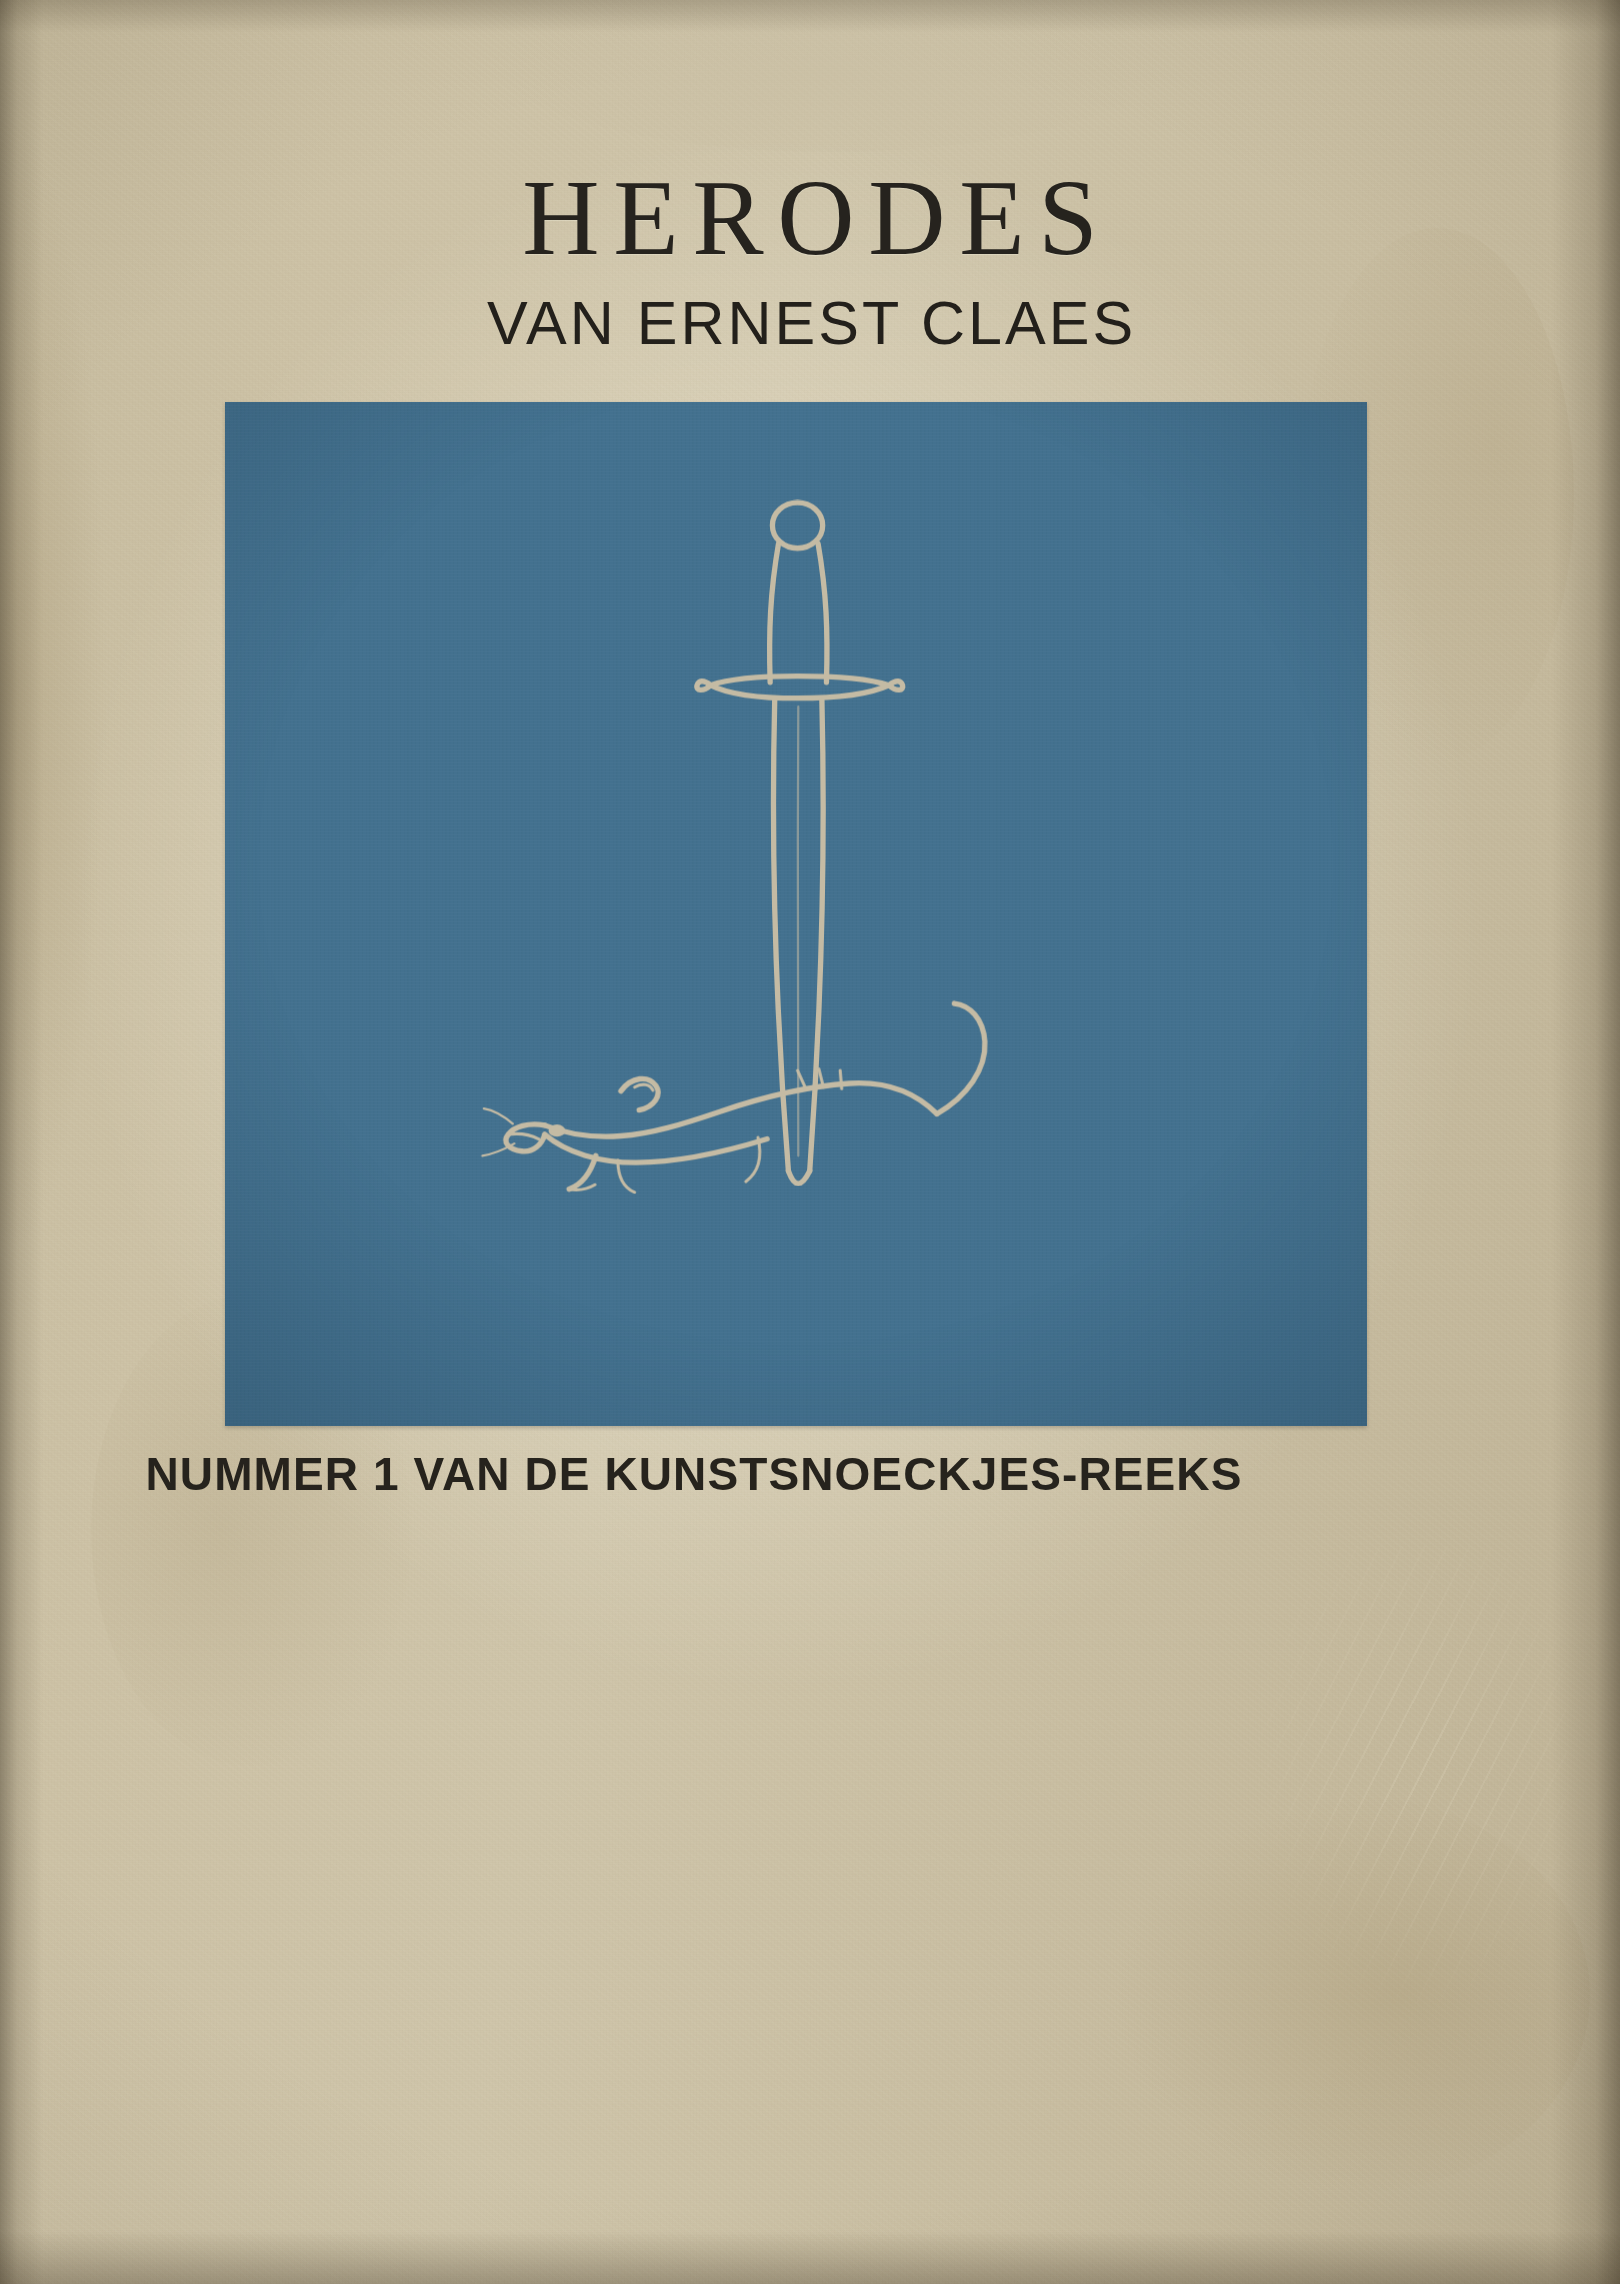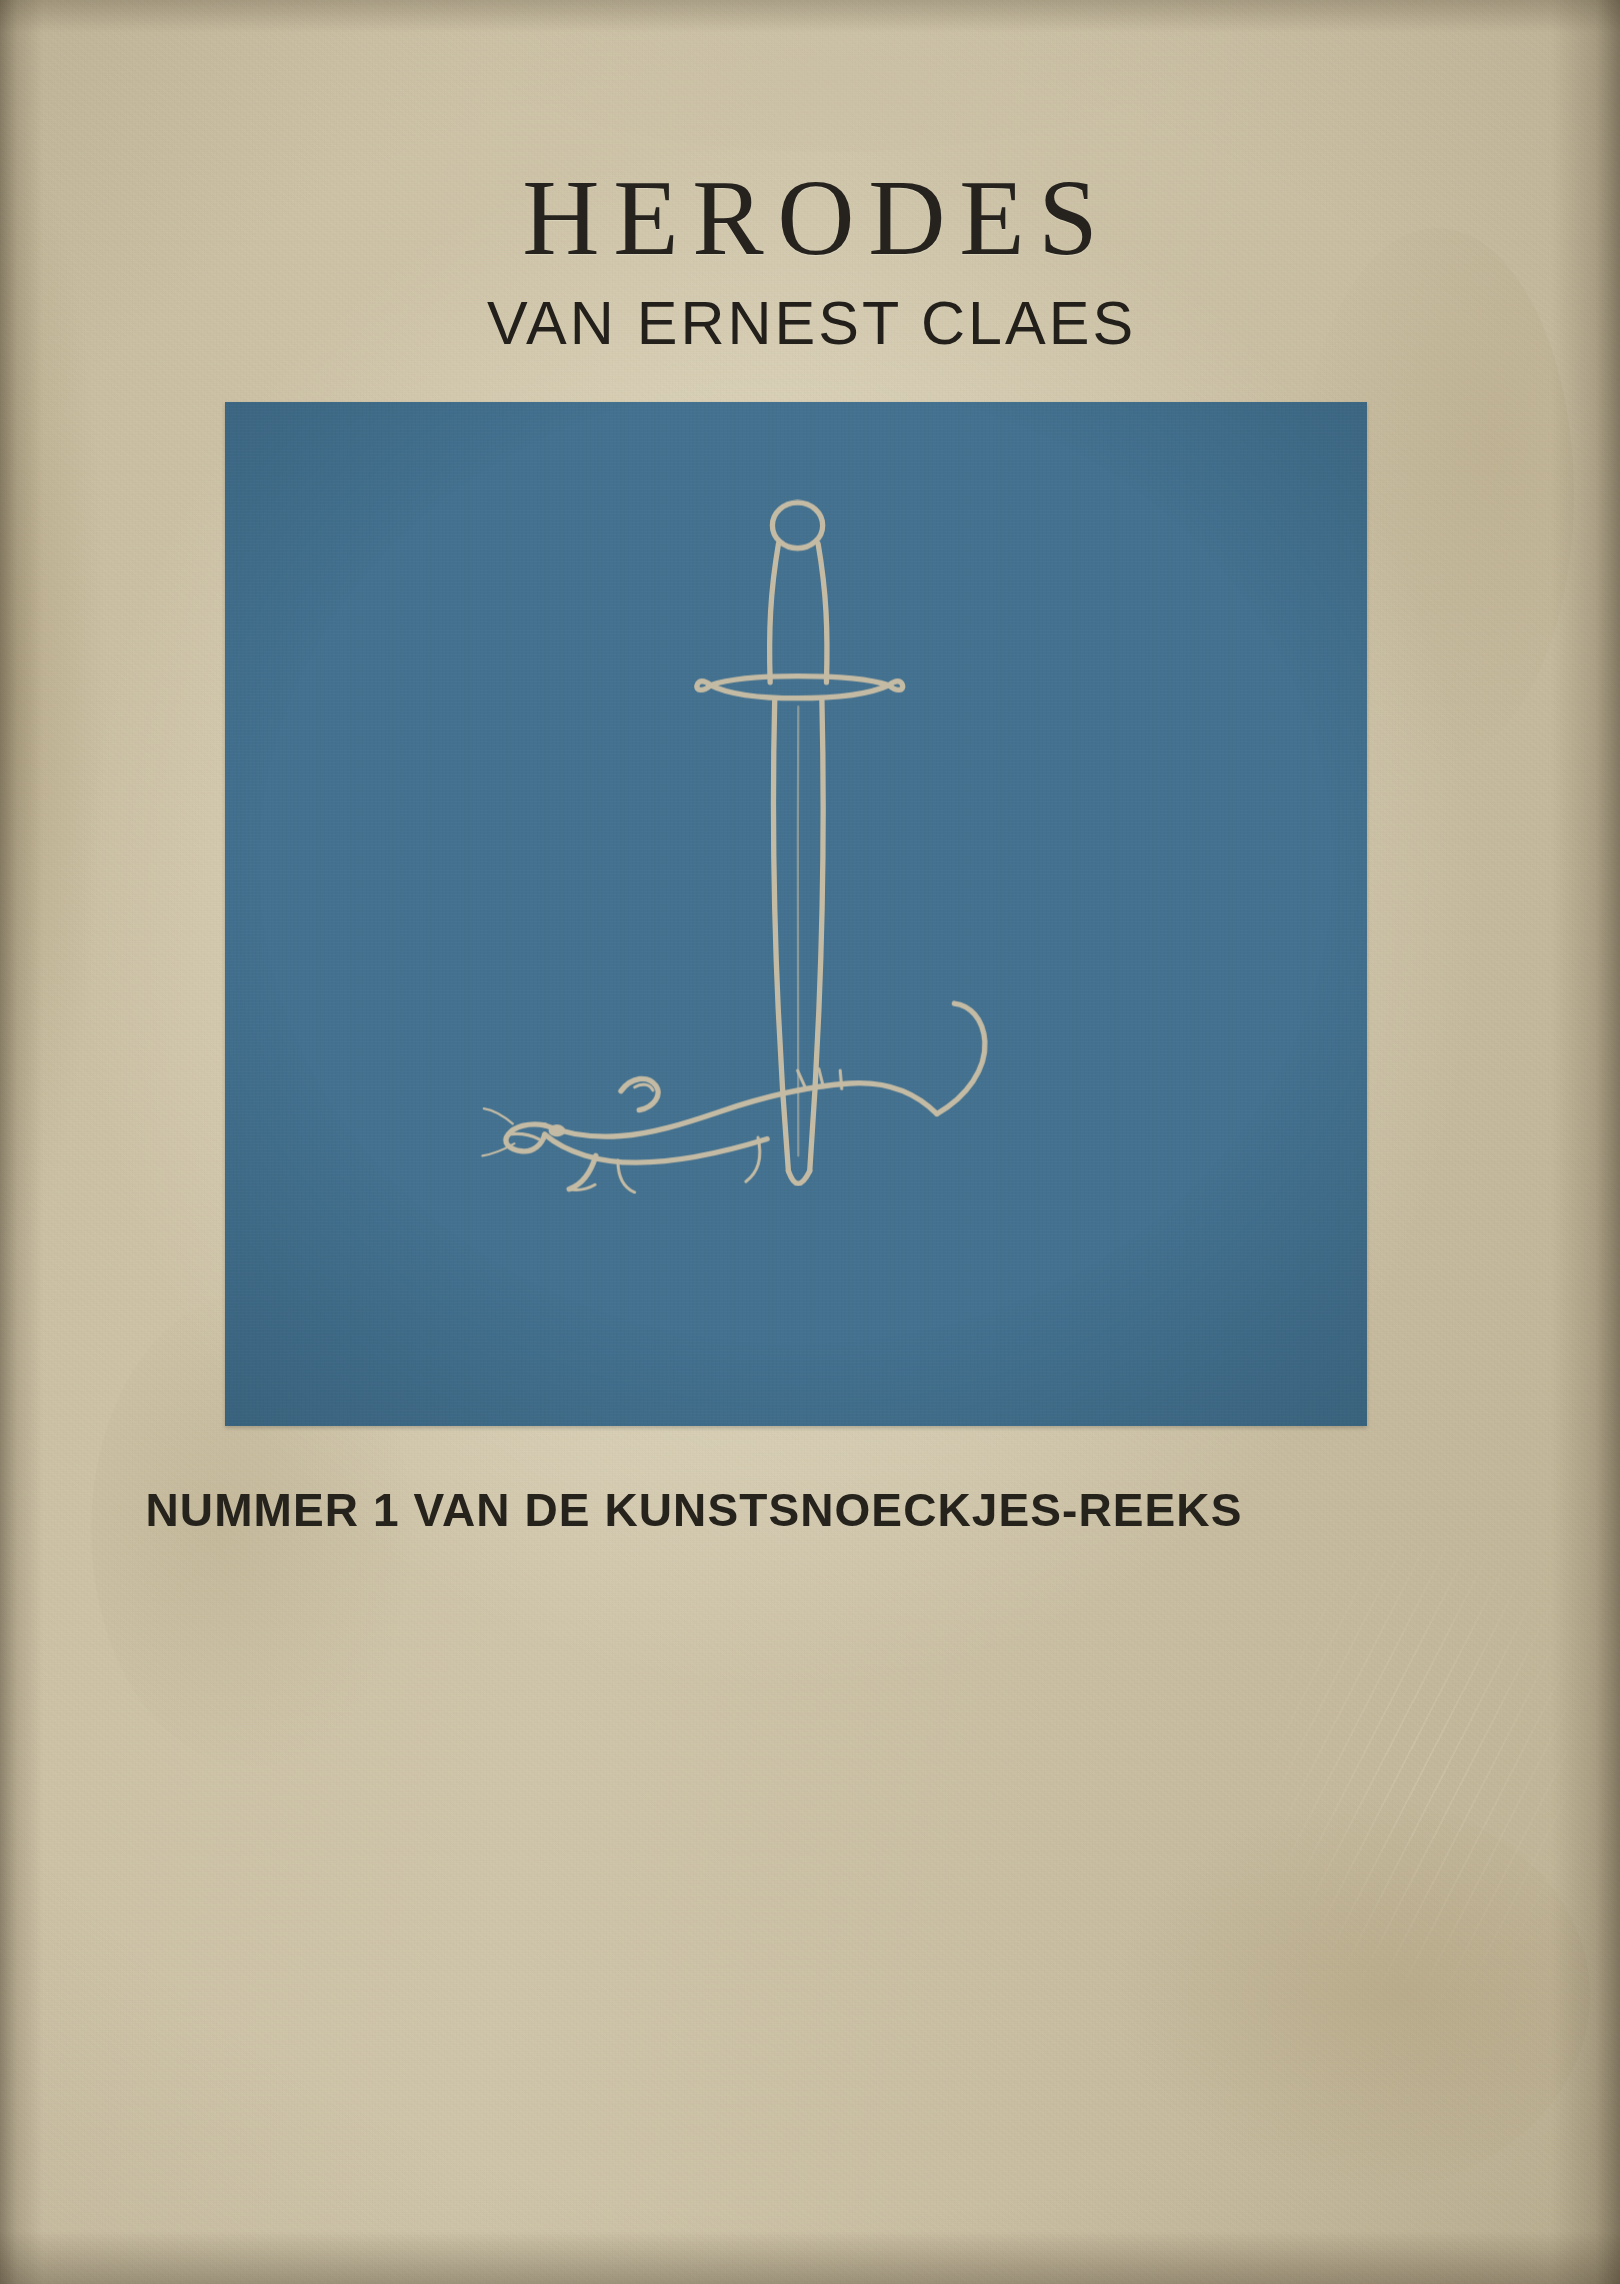--- a/index.html
+++ b/index.html
@@ -179,21 +179,20 @@
     position: absolute;
     left: 0;
     top: 1447px;
     width: 1388px;
     text-align: center;
     font-family: "Liberation Sans", sans-serif;
     font-weight: 700;
     font-size: 46px;
     letter-spacing: 1.1px;
     color: #26231d;
-    margin-top: 36px;
   }
 </style>
 </head>
 <body>
 
 <div id="book-cover">
 
   <div id="paper-grain"></div>
   <div class="stain" id="stain-top"></div>
   <div class="stain" id="stain-left-edge"></div>

